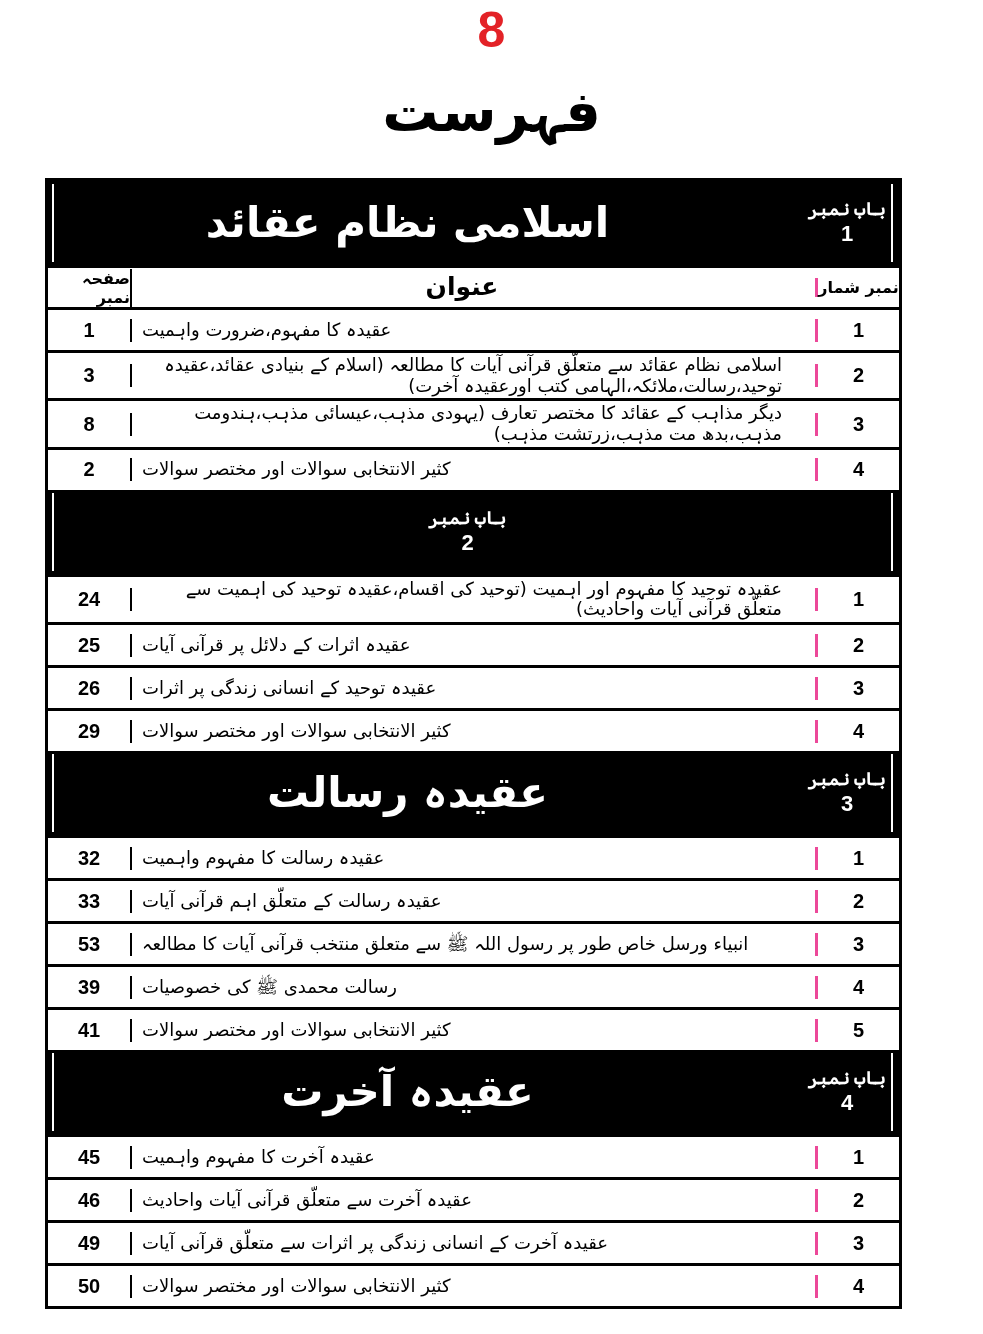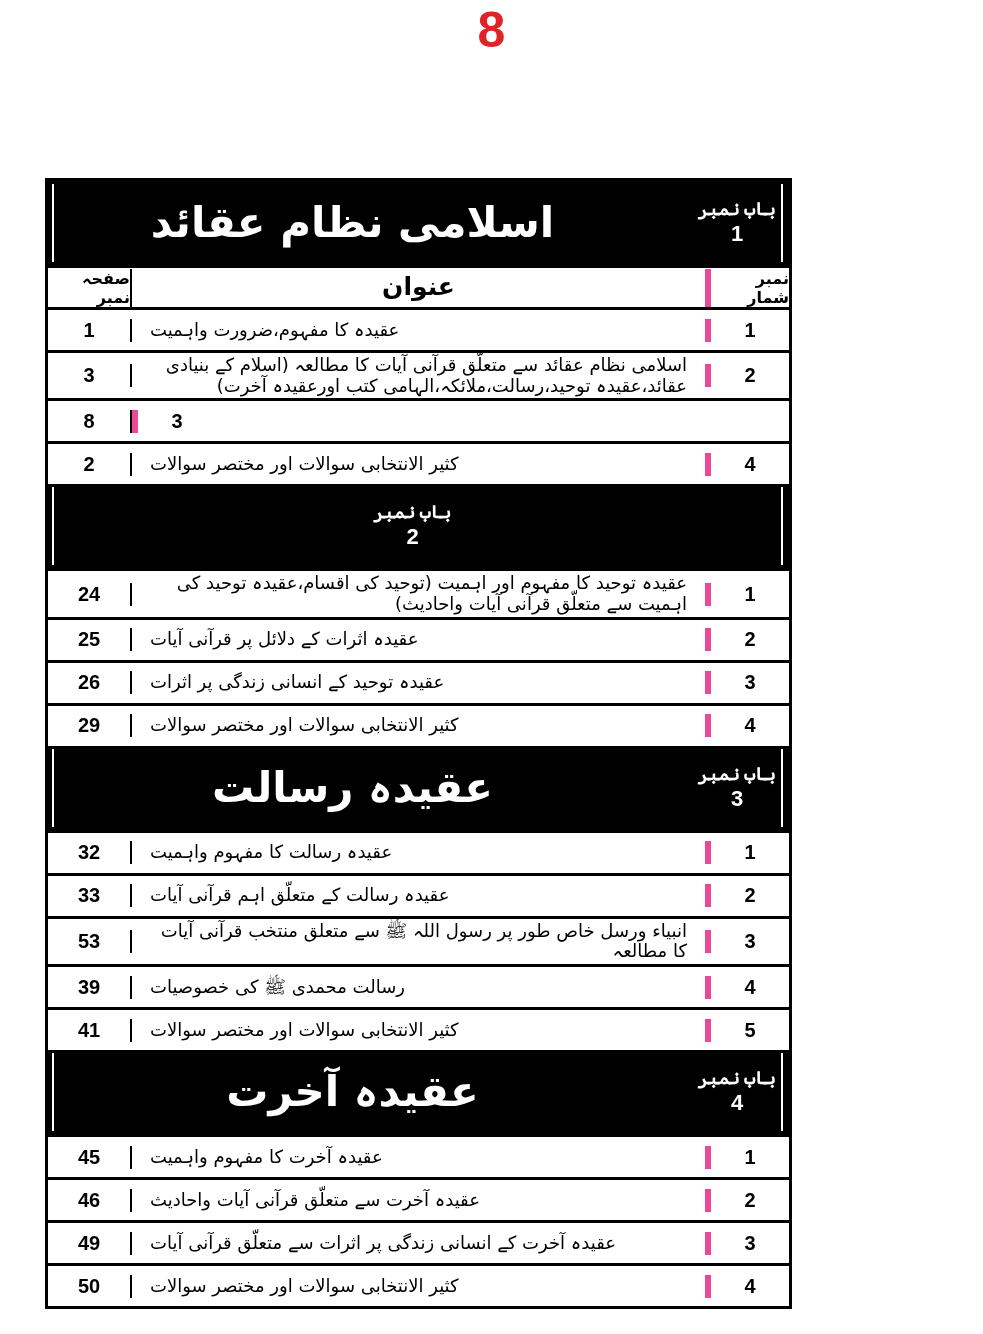--- a/index.html
+++ b/index.html
@@ -25,21 +25,21 @@
   .doc-title {
     position: absolute; top: 62px; left: 0; right: 0;
     text-align: center;
     font-size: 56px; font-weight: bold; color: #000;
     line-height: 100px;
   }
   .urdu { font-family: "DejaVu Sans", sans-serif; direction: rtl; unicode-bidi: embed; }
 
   
   .toc-table {
-    position: absolute; top: 178px; left: 45px; width: 747px;
+    position: absolute; top: 178px; left: 45px; width: 857px;
     border: 3px solid #000;
     background: #fff;
   }
 
   
   .band {
     position: relative;
     height: 84px;
     background: #000; color: #fff;
     display: flex; align-items: center; justify-content: center;
@@ -65,44 +65,46 @@
   
   .row { display: flex; border-top: 3px solid #000; min-height: 43px; align-items: center; }
   .cell { display: flex; align-items: center; }
   .page-col {
     width: 84px; flex: 0 0 84px;
     border-right: 2px solid #000;
     justify-content: center;
   }
   .serial-col {
     width: 84px; flex: 0 0 84px;
-    border-left: 6px solid #ec4899;
+    border-left: 3px solid #ec4899;
     justify-content: center;
+    margin-left: 23px;
   }
   .title-col {
     flex: 1;
     justify-content: flex-end;
-    padding: 2px 18px;
+    padding: 2px 10px;
     font-size: 18px; line-height: 1.15;
     text-align: right;
   }
   .num {
     font-family: "Liberation Sans", sans-serif;
     font-size: 20px; font-weight: bold; color: #000;
   }
   .header-row { min-height: 42px; }
   .header-row .title-col { justify-content: center; text-align: center; font-size: 25px; font-weight: bold; }
   .header-row .side-head { font-size: 16px; font-weight: bold; }
 </style>
 </head>
 <body>
 
 <div class="page">
 
   <div class="page-num-top" style="color: rgb(227, 34, 39);">8</div>
+  <h1 class="doc-title urdu">فہرست</h1>
 
   <div class="toc-table">
 
     <div class="band" style="border-top:none">
       <div class="band-title urdu">اسلامی نظام عقائد</div>
       <div class="band-bab">
         <div class="bab-label urdu">باب نمبر</div>
         <div class="bab-num">1</div>
       </div>
     </div>
@@ -118,20 +120,21 @@
       <div class="cell title-col urdu">عقیدہ کا مفہوم،ضرورت واہمیت</div>
       <div class="cell serial-col num">1</div>
     </div>
     <div class="row">
       <div class="cell page-col num">3</div>
       <div class="cell title-col urdu">اسلامی نظام عقائد سے متعلّق قرآنی آیات کا مطالعہ (اسلام کے بنیادی عقائد،عقیدہ توحید،رسالت،ملائکہ،الہامی کتب اورعقیدہ آخرت)</div>
       <div class="cell serial-col num">2</div>
     </div>
     <div class="row">
       <div class="cell page-col num">8</div>
+      <div class="cell title-col urdu">دیگر مذاہب کے عقائد کا مختصر تعارف (یہودی مذہب،عیسائی مذہب،ہندومت مذہب،بدھ مت مذہب،زرتشت مذہب)</div>
       <div class="cell serial-col num">3</div>
     </div>
     <div class="row">
       <div class="cell page-col num">2</div>
       <div class="cell title-col urdu">کثیر الانتخابی سوالات اور مختصر سوالات</div>
       <div class="cell serial-col num">4</div>
     </div>
 
     <div class="band">
       <div class="band-bab">

